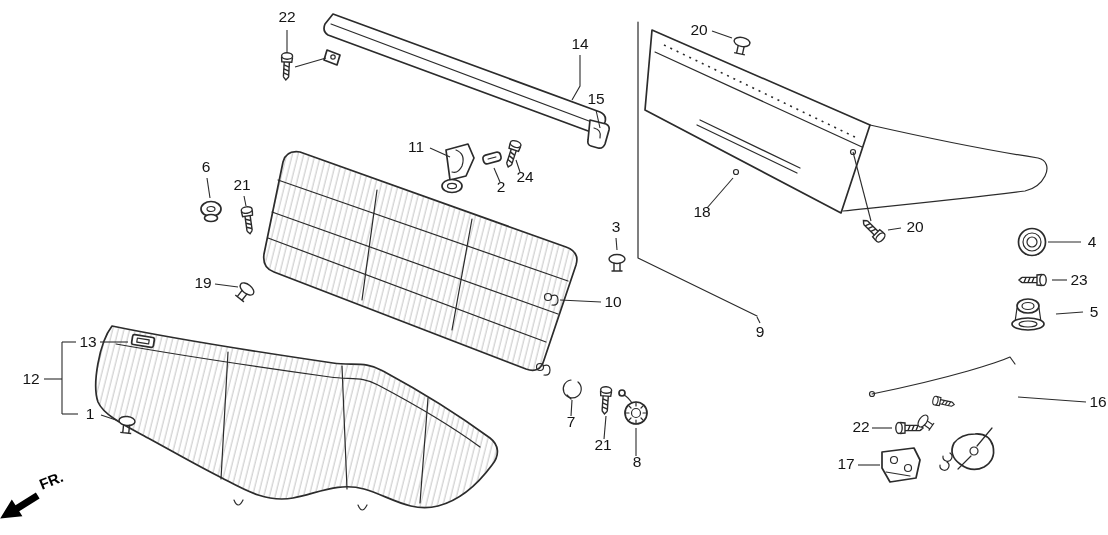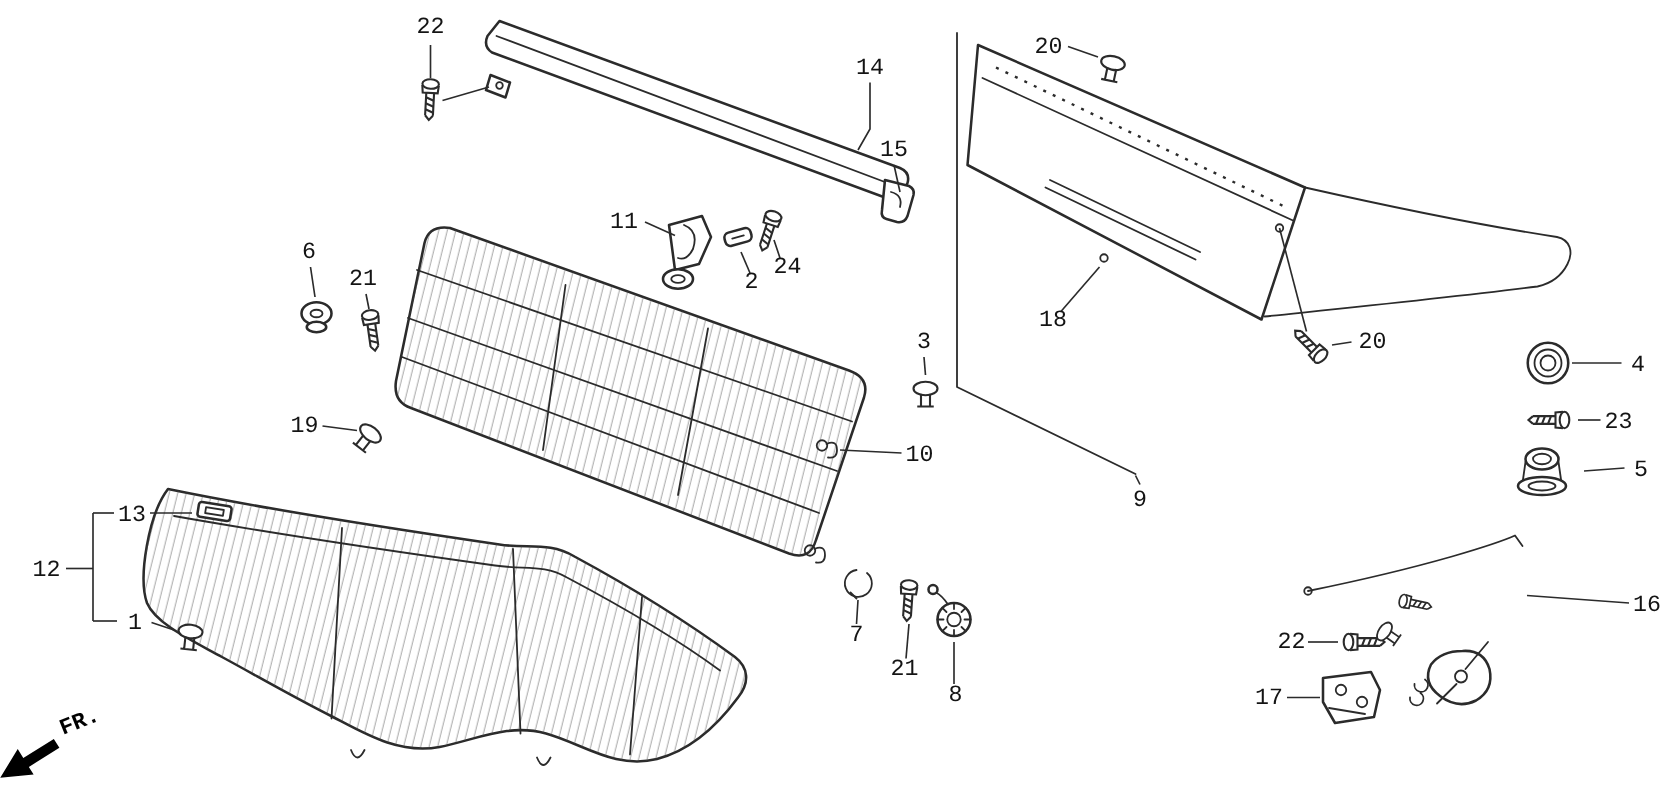--- a/index.html
+++ b/index.html
@@ -1,17 +1,17 @@
 <!DOCTYPE html>
 <html><head>
 <meta charset="utf-8">
 <style>
   html,body{margin:0;padding:0;background:#ffffff;}
   .stage{position:relative;width:1108px;height:535px;background:#fff;overflow:hidden;
-         font-family:Liberation Mono, monospace;}
+         font-family:Liberation Sans, sans-serif;}
   svg{display:block;}
   .outline{fill:#fff;stroke:#2b2b2b;stroke-width:1.7;stroke-linejoin:round;stroke-linecap:round;}
   .thin{fill:none;stroke:#2b2b2b;stroke-width:1.2;stroke-linejoin:round;stroke-linecap:round;}
   .lead{stroke:#2b2b2b;stroke-width:1.1;}
   .dotted{fill:none;stroke:#2b2b2b;stroke-width:1.6;stroke-dasharray:2 5;}
   .hatchfill{fill:url(#hatch);stroke:none;opacity:.5;}
   .callout{font-size:15.5px;fill:#141414;text-anchor:middle;}
   .fr{font-size:15px;font-weight:bold;fill:#000;}
 </style>
 </head>

